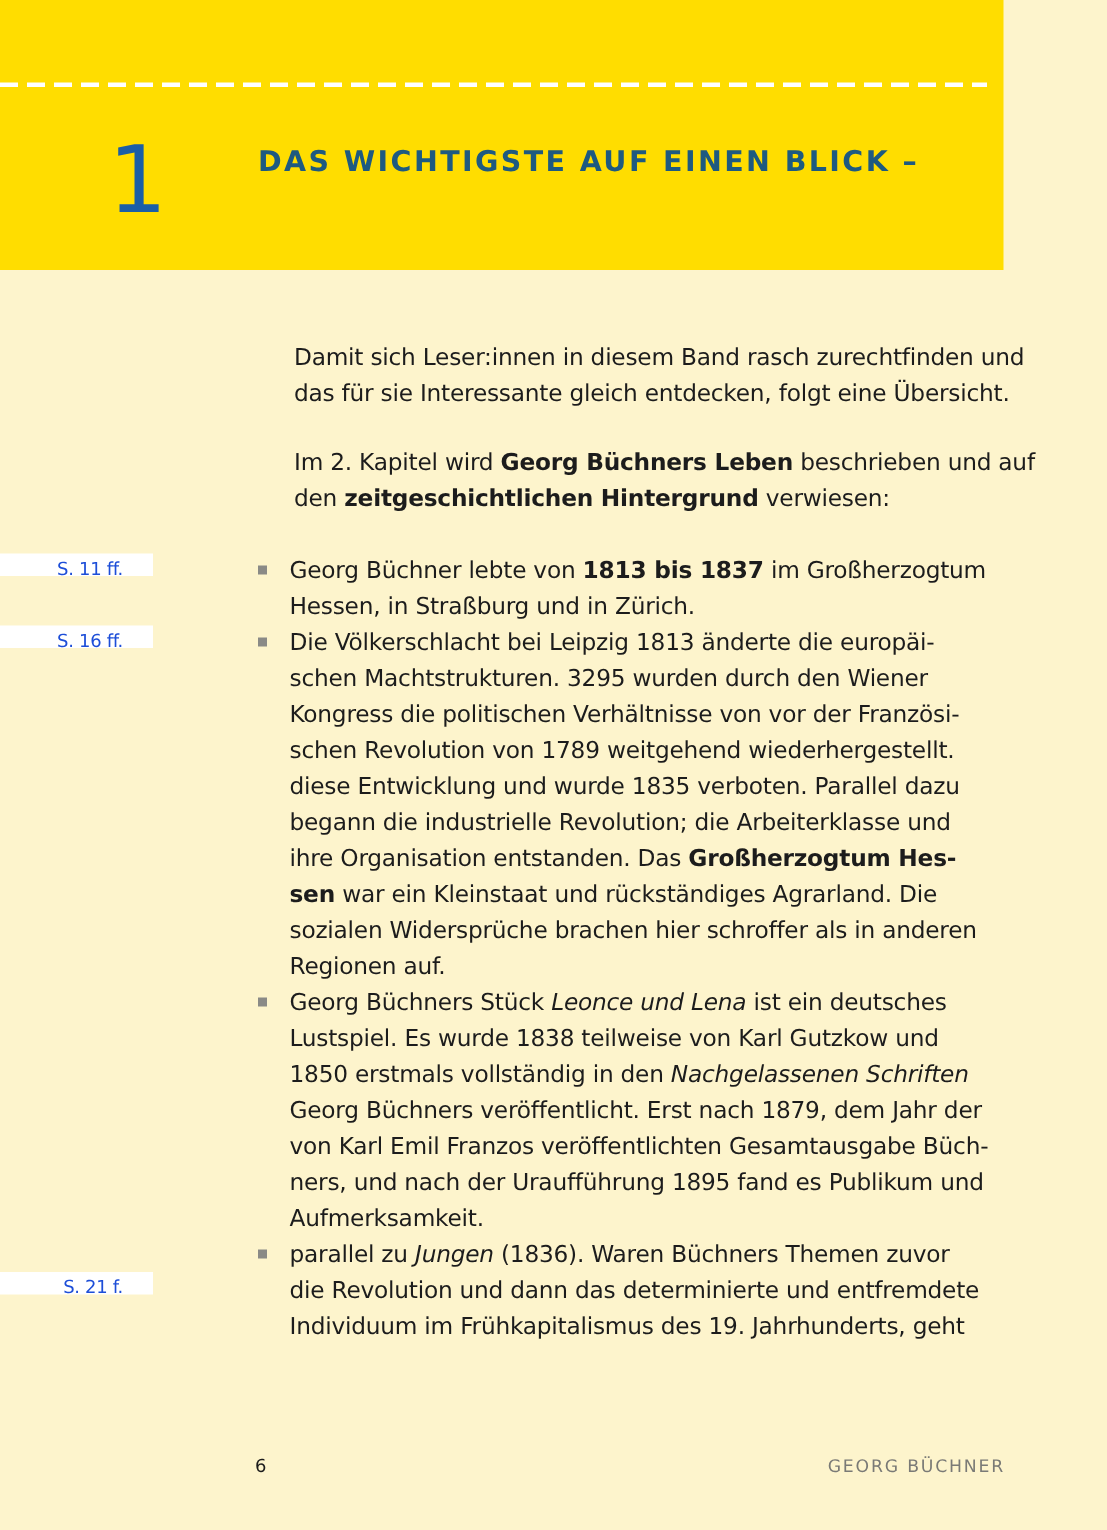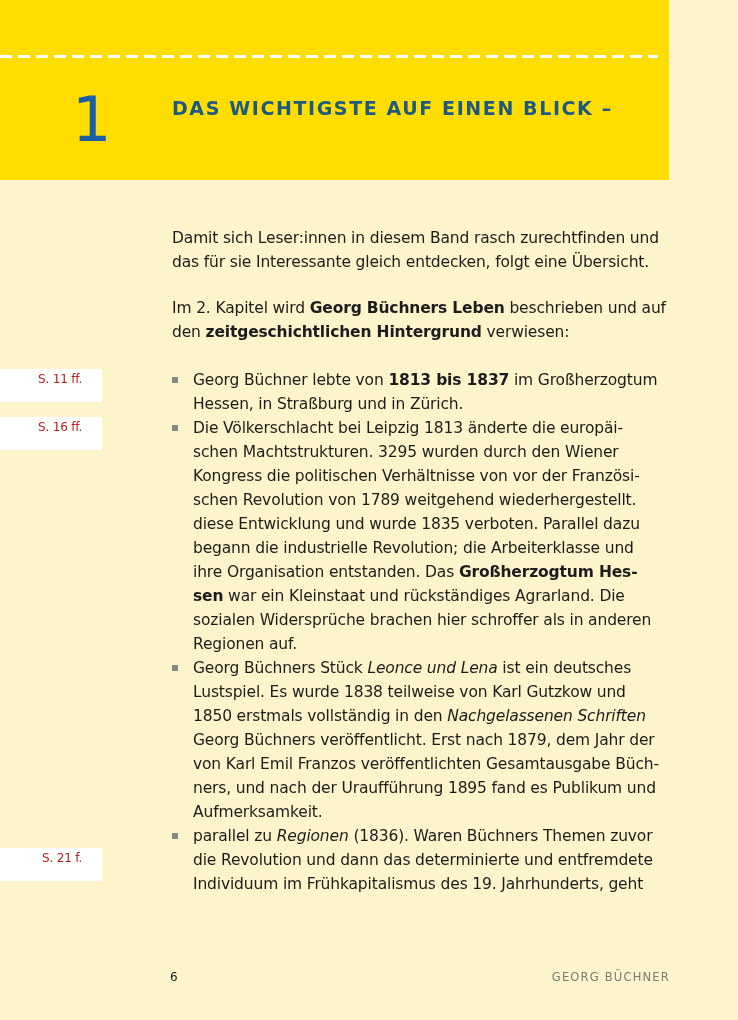--- a/index.html
+++ b/index.html
@@ -40,21 +40,21 @@
   .chapter-title span { display: block; white-space: nowrap; }
 
   .body-text {
     position: absolute; left: 172px;
     width: 500px;
     font-family: "DejaVu Sans", sans-serif;
     font-size: 15.5px; line-height: 24px;
     color: #1c1c1c;
     letter-spacing: -0.15px;
   }
-  .body-text .line { display: block; white-space: nowrap; }
+  .body-text .line { display: block; white-space: nowrap; margin-left: 24px; }
   b { font-weight: bold; }
   i { font-style: italic; }
 
   .intro-1 { top: 226px; }
   .intro-2 { top: 296px; }
 
   .bullet-list {
     position: absolute; left: 172px; top: 368px;
     width: 500px;
     font-family: "DejaVu Sans", sans-serif;
@@ -65,25 +65,25 @@
   .bullet-item { position: relative; padding-left: 21px; }
   .bullet-item .line { display: block; white-space: nowrap; }
   .bullet-sq {
     position: absolute; left: 0; top: 9px;
     width: 6px; height: 6px;
     background: #8a8a86;
   }
 
   .margin-ref {
     position: absolute; left: 0;
-    width: 102px; height: 33px;
+    width: 102px; height: 15px;
     background: #ffffff;
     font-family: "DejaVu Sans", sans-serif;
     font-size: 12px; line-height: 21px;
-    color: #b91c1c;
+    color: #1d4ed8;
     text-align: right;
     box-sizing: border-box;
     padding-right: 20px;
     letter-spacing: -0.2px;
   }
 
   .footer-page {
     position: absolute; left: 170px; top: 970px;
     font-family: "DejaVu Sans", sans-serif;
     font-size: 12px; color: #1c1c1c;
@@ -144,20 +144,20 @@
     <span class="line"><span>Georg Büchners Stück </span><i>Leonce und Lena</i><span> ist ein deutsches</span></span>
     <span class="line">Lustspiel. Es wurde 1838 teilweise von Karl Gutzkow und</span>
     <span class="line"><span>1850 erstmals vollständig in den </span><i>Nachgelassenen Schriften</i></span>
     <span class="line">Georg Büchners veröffentlicht. Erst nach 1879, dem Jahr der</span>
     <span class="line">von Karl Emil Franzos veröffentlichten Gesamtausgabe Büch-</span>
     <span class="line">ners, und nach der Uraufführung 1895 fand es Publikum und</span>
     <span class="line">Aufmerksamkeit.</span>
   </li>
   <li class="bullet-item">
     <span class="bullet-sq"></span>
-    <span class="line"><span>parallel zu </span><i>Regionen</i><span> (1836). Waren Büchners Themen zuvor</span></span>
+    <span class="line"><span>parallel zu </span><i>Jungen</i><span> (1836). Waren Büchners Themen zuvor</span></span>
     <span class="line">die Revolution und dann das determinierte und entfremdete</span>
     <span class="line">Individuum im Frühkapitalismus des 19. Jahrhunderts, geht</span>
   </li>
 </ul>
 
 <div class="footer-page">6</div>
 <div class="footer-title">GEORG BÜCHNER</div>
 
 </body></html>

